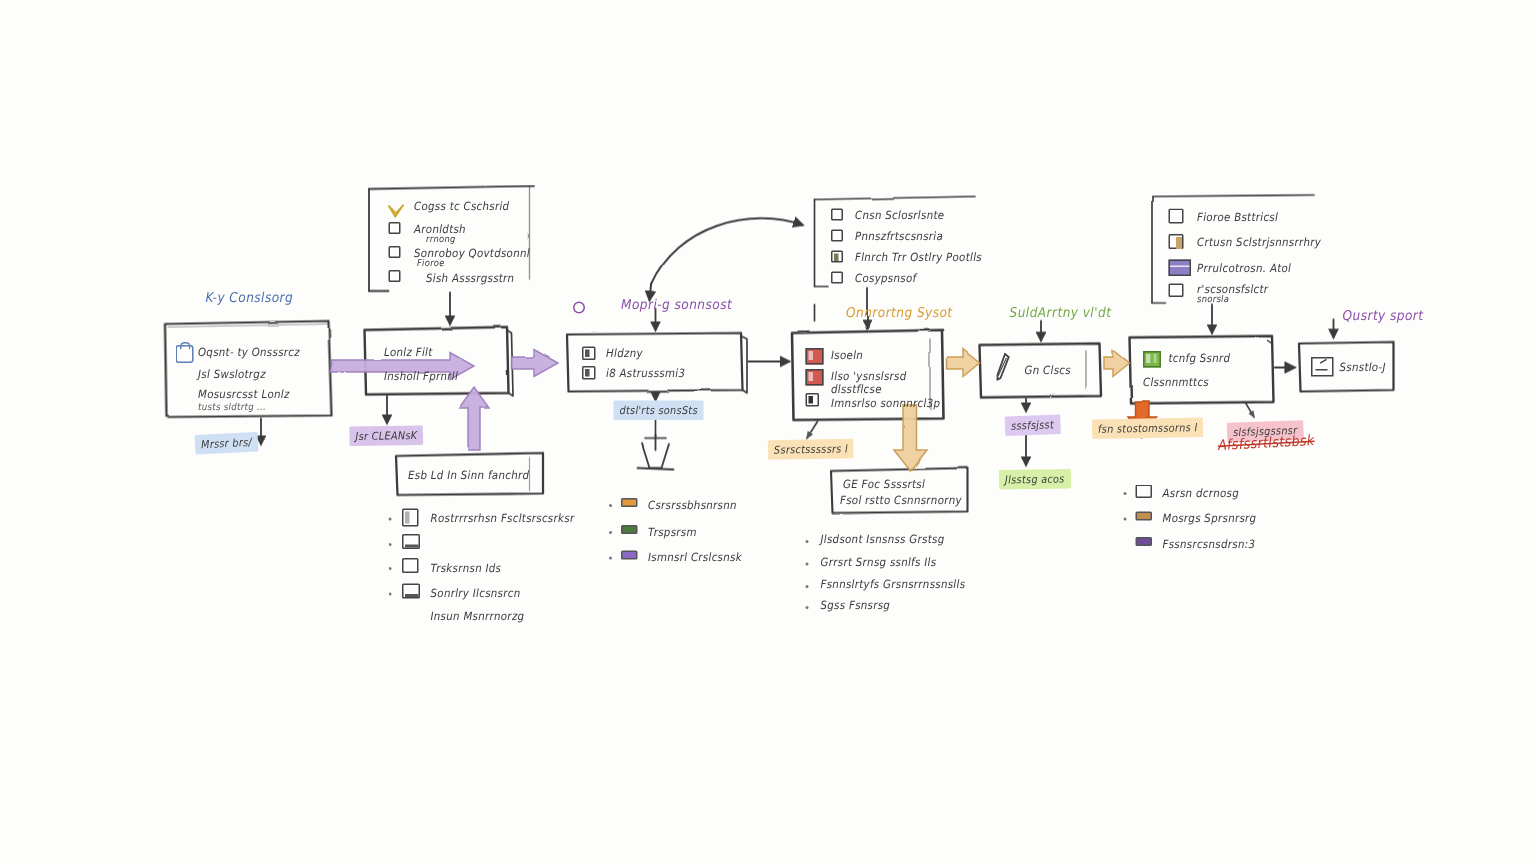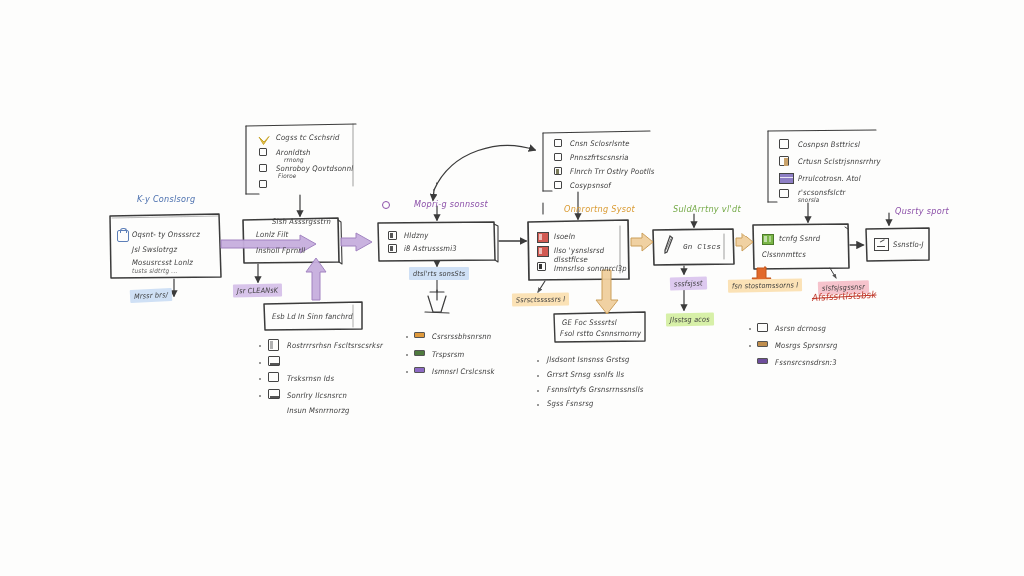--- a/index.html
+++ b/index.html
@@ -264,21 +264,21 @@
 
   <div class="chk" style="left:259px;top:148px;"></div>
   <div class="lbl scribble ink" style="left:276px;top:148px;">Aronldtsh</div>
   <div class="lbl scribble ink" style="left:284px;top:156px;font-size:6.2px;">rrnong</div>
 
   <div class="chk" style="left:259px;top:164px;"></div>
   <div class="lbl scribble ink" style="left:276px;top:164px;">Sonroboy Qovtdsonnl</div>
   <div class="lbl scribble ink" style="left:278px;top:172px;font-size:6.2px;">Fioroe</div>
 
   <div class="chk" style="left:259px;top:180px;"></div>
-  <div class="lbl scribble ink" style="left:272px;top:181px;margin-top:36px;">Sish  Asssrgsstrn</div>
+  <div class="lbl scribble ink" style="left:284px;top:181px;">Sish  Asssrgsstrn</div>
 
   <div class="lbl scribble ink" style="left:256px;top:230px;">Lonlz Filt</div>
   <div class="lbl scribble ink" style="left:256px;top:246px;">Insholl Fprnrll</div>
 
   <div class="lbl scribble ink" style="left:272px;top:312px;">Esb Ld  In  Sinn fanchrd</div>
 
   <div class="ic" style="left:388px;top:231px;">
     <div style="position:absolute;left:1px;top:1px;width:2.5px;height:5px;background:#555;"></div>
   </div>
   <div class="lbl scribble ink" style="left:404px;top:231px;">Hldzny</div>
@@ -314,24 +314,24 @@
 
   <div class="lbl scribble ink" style="left:562px;top:318px;">GE  Foc  Ssssrtsl</div>
   <div class="lbl scribble ink" style="left:560px;top:329px;">Fsol rstto Csnnsrnorny</div>
 
   <div style="position:absolute;left:663px;top:235px;">
     <svg width="11" height="20" viewBox="0 0 11 20">
         <path d="M7 1 L9.5 3 L4 17 L2 18 L2 15 Z" fill="none" stroke="#444" stroke-width="1.2"></path>
         <path d="M2.5 15.5 L8 3.5" stroke="#444" stroke-width=".7"></path>
       </svg>
   </div>
-  <div class="lbl scribble ink" style="left:683px;top:242px;font-family:Liberation Mono, monospace;">Gn  Clscs</div>
+  <div class="lbl scribble ink" style="left:683px;top:242px;">Gn  Clscs</div>
 
   <div class="chk" style="left:779px;top:139px;width:10px;height:10px;"></div>
-  <div class="lbl scribble ink" style="left:798px;top:140px;">Cosnpsn  Bsttricsl</div>
+  <div class="lbl scribble ink" style="left:798px;top:140px;">Fioroe  Bsttricsl</div>
 
   <div class="chk" style="left:779px;top:156px;width:10px;height:10px;">
     <div style="position:absolute;right:0.5px;top:0.5px;width:4px;height:8px;background:#c9a26a;"></div>
   </div>
   <div class="lbl scribble ink" style="left:798px;top:157px;">Crtusn  Sclstrjsnnsrrhry</div>
 
   <div style="position:absolute;left:779px;top:173px;width:13px;height:9px;background:#8d7ec4;border:1.1px solid #444;">
     <div style="position:absolute;left:0;top:3px;width:13px;height:1.3px;background:#e9e4f5;"></div>
   </div>
   <div class="lbl scribble ink" style="left:798px;top:174px;">Prrulcotrosn. Atol</div>

